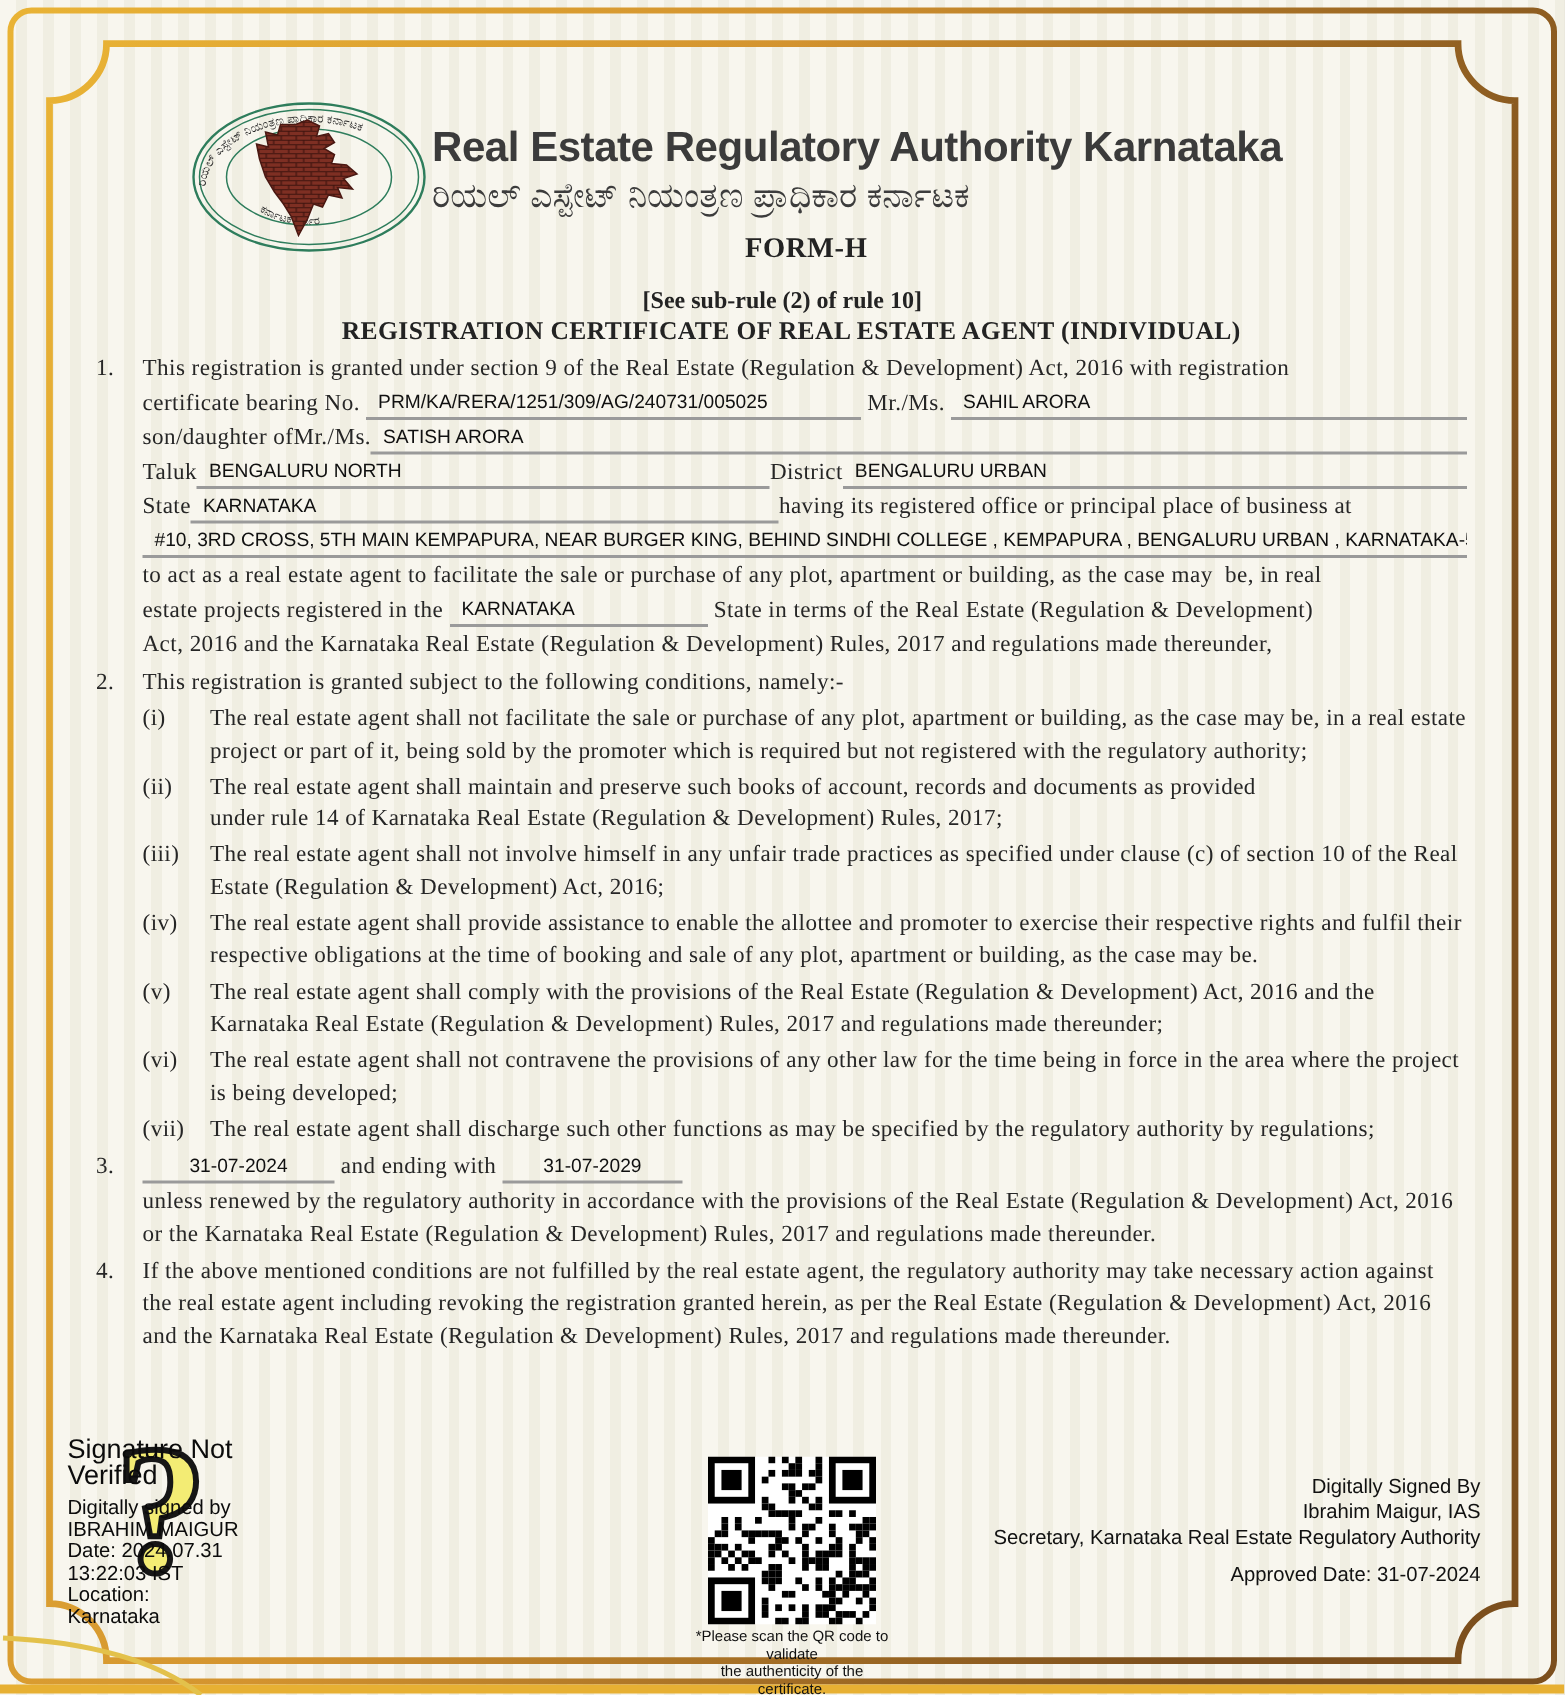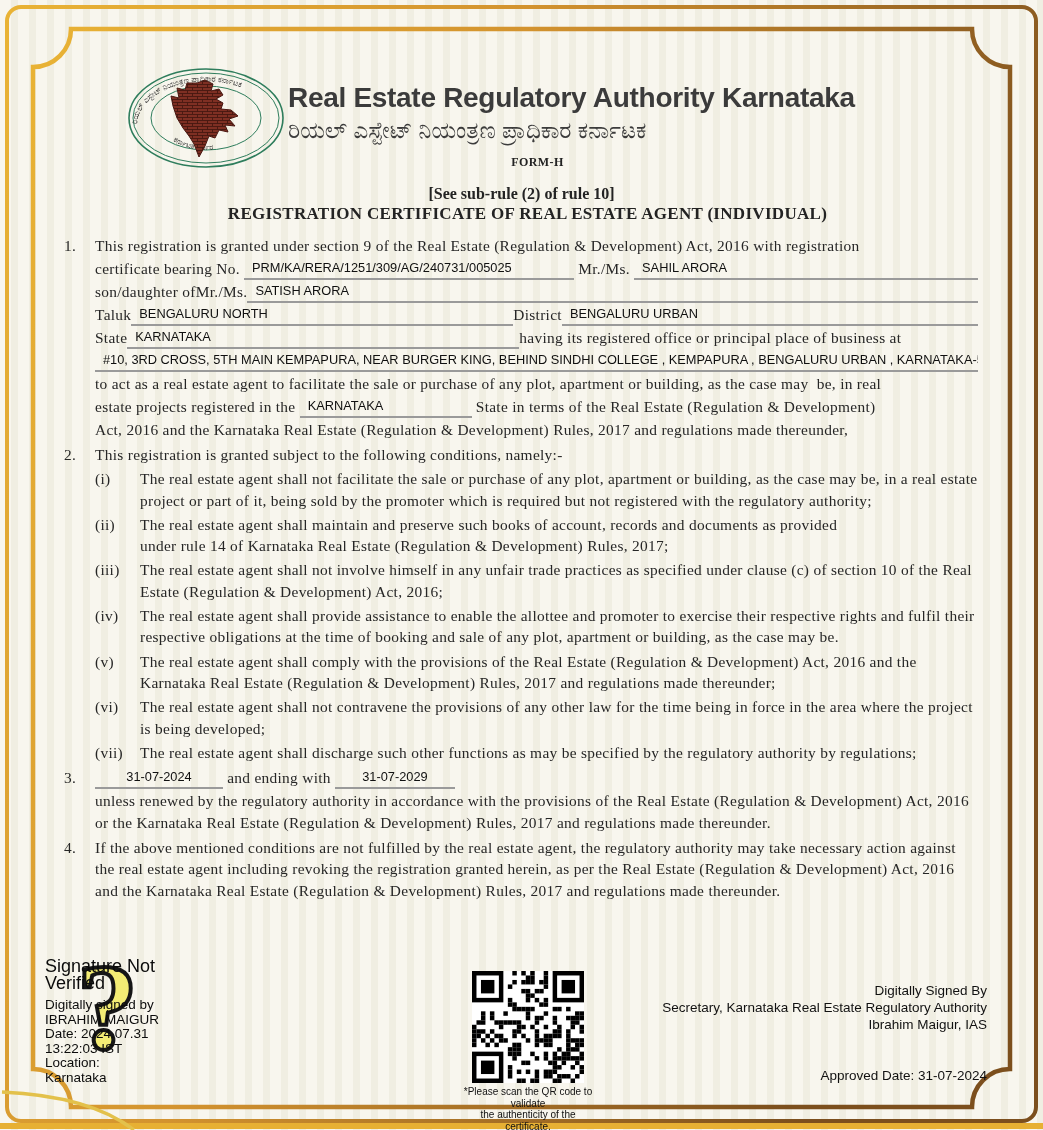--- a/index.html
+++ b/index.html
@@ -15,21 +15,21 @@
   svg.frame{ position:absolute; left:0; top:0; pointer-events:none; }
 
   
   .logo{ position:absolute; left:125px; top:64px; width:162px; height:108px; }
   .title-block{ position:absolute; left:288px; top:82px; width:664px; }
   .title-en{ font-family:"Liberation Sans", sans-serif; font-weight:bold; font-size:28px;
              color:#3b3b3b; letter-spacing:-0.3px; }
   .title-kn{ font-family:"Liberation Sans", sans-serif; font-size:23px; color:#3c3c3c; margin-top:3px; }
   .form-block{ position:absolute; left:0; top:155px; width:1043px; text-align:center;
                font-weight:bold; color:#232323; }
-  .form-no{ font-size:12px; letter-spacing:0.4px;padding-left:32px; }
+  .form-no{ font-size:19px; letter-spacing:0.4px;padding-left:32px; }
   .sub-rule{ font-size:16px; margin-top:15px; }
   .cert-title{ font-size:17px; margin-top:1px; letter-spacing:0.3px;margin-left:12px; }
 
   
   .content{ position:absolute; left:62px; top:233px; width:916px;
             font-size:15.4px; line-height:21.3px; letter-spacing:0.3px; }
   .clause{ position:relative; margin-top:2px; }
   .cnum{ position:absolute; left:2px; top:0; }
   .cbody{ margin-left:33px; }
   .c1 .line{ height:23px; }
@@ -53,21 +53,21 @@
   .stamp-lines{ margin-top:6px; font-size:13.5px; line-height:14.5px; width:135px; }
   .stamp-lines div{ margin-top:0; }
   .qmark{ position:absolute; left:32px; top:-12px; z-index:-1;
           font-family:"Liberation Serif", serif; font-weight:bold; font-size:122px; line-height:1;
           color:#f3ec74; -webkit-text-stroke:4px #161616; }
   .qr-block{ position:absolute; left:463px; top:971px; width:130px; text-align:center; }
   .qr-caption{ margin-top:3px; font-family:"Liberation Sans", sans-serif;
                font-size:10px; line-height:11.5px; color:#111; }
   .approval{ position:absolute; right:56px; top:982px; width:520px; text-align:right;
              font-family:"Liberation Sans", sans-serif; font-size:13.5px; line-height:17px; color:#111; }
-  .approved-date{ margin-top:34px; }
+  .approved-date{ margin-top:8px; }
 </style>
 </head>
 <body>
 
 <div class="page">
 
   <svg class="frame" width="1043" height="1130" viewBox="0 0 1043 1130">
     <defs>
       <linearGradient id="goldgrad" x1="0" y1="0" x2="1" y2="0.35">
         <stop offset="0" stop-color="#e9b335"></stop>
@@ -425,18 +425,18 @@
           <rect x="9" y="90" width="13.5" height="13.5" fill="#000"></rect>
         </svg></div>
     <div class="qr-caption">
       <div>*Please scan the QR code to validate</div>
       <div>the authenticity of the certificate.</div>
     </div>
   </div>
 
   <div class="approval">
     <div>Digitally Signed By</div>
+    <div>Ibrahim Maigur, IAS</div>
     <div>Secretary, Karnataka Real Estate Regulatory Authority</div>
-    <div>Ibrahim Maigur, IAS</div>
     <div class="approved-date">Approved Date: 31-07-2024</div>
   </div>
 
 </div>
 
 </body></html>

